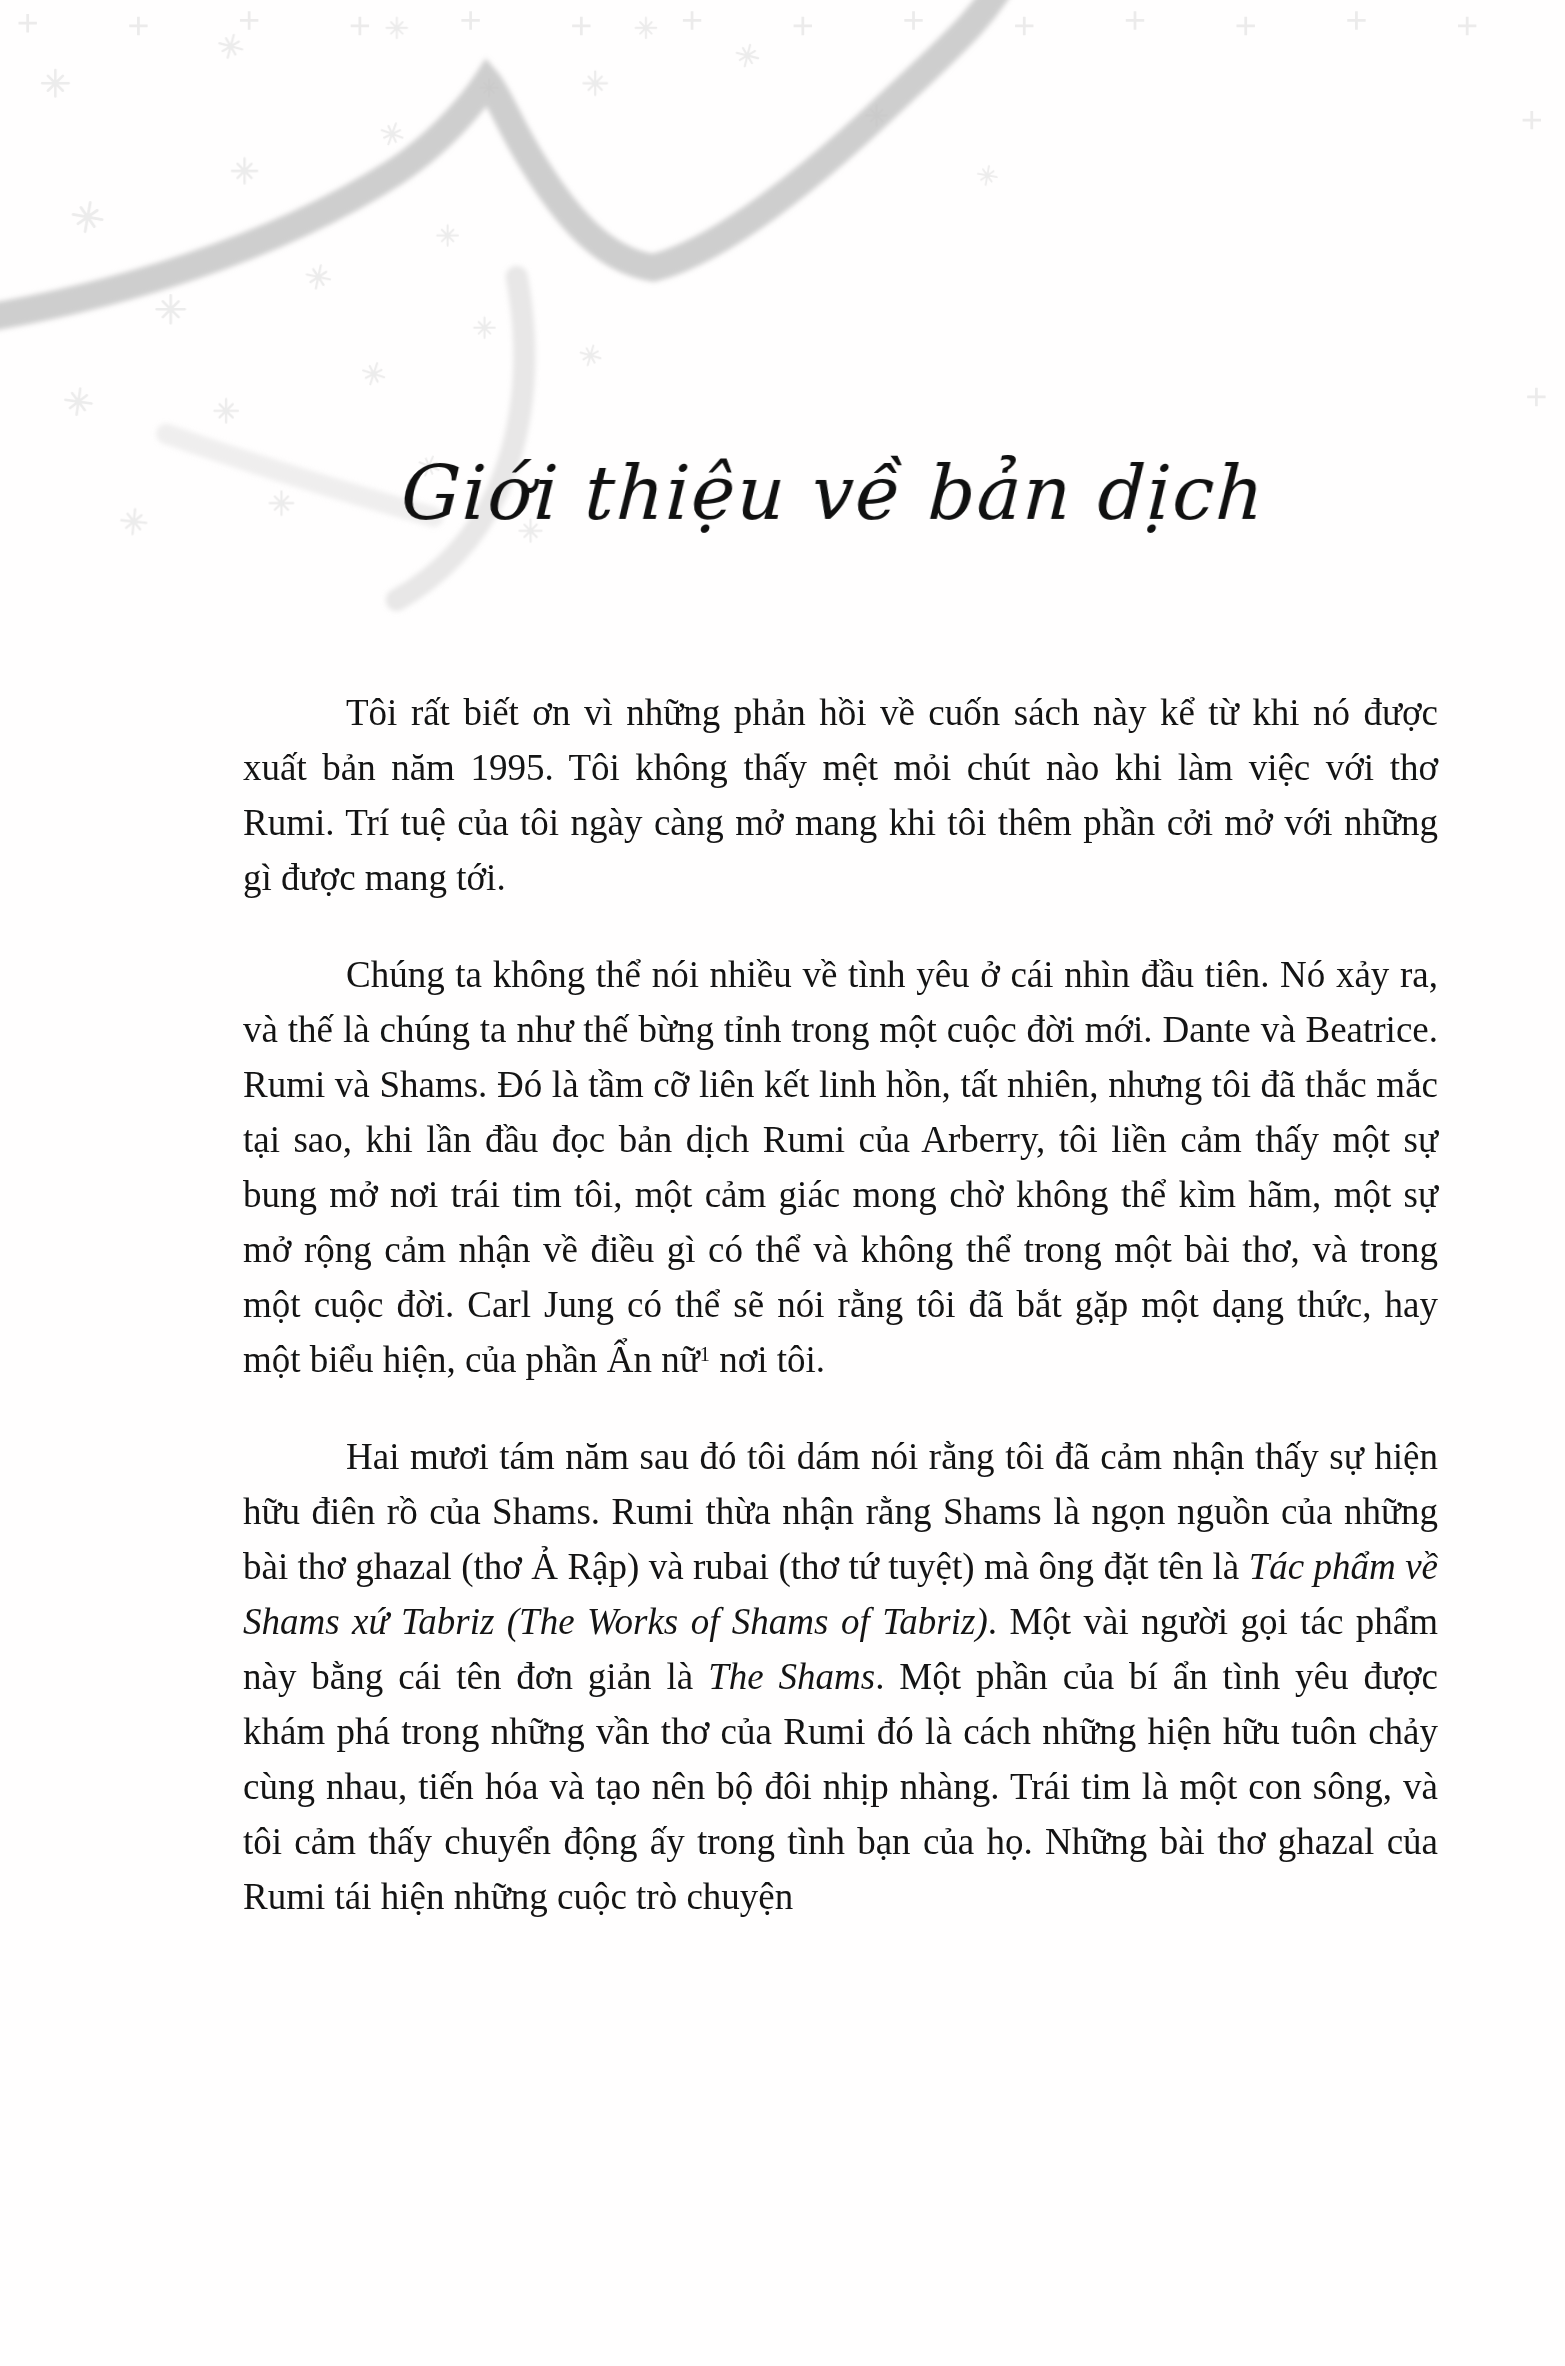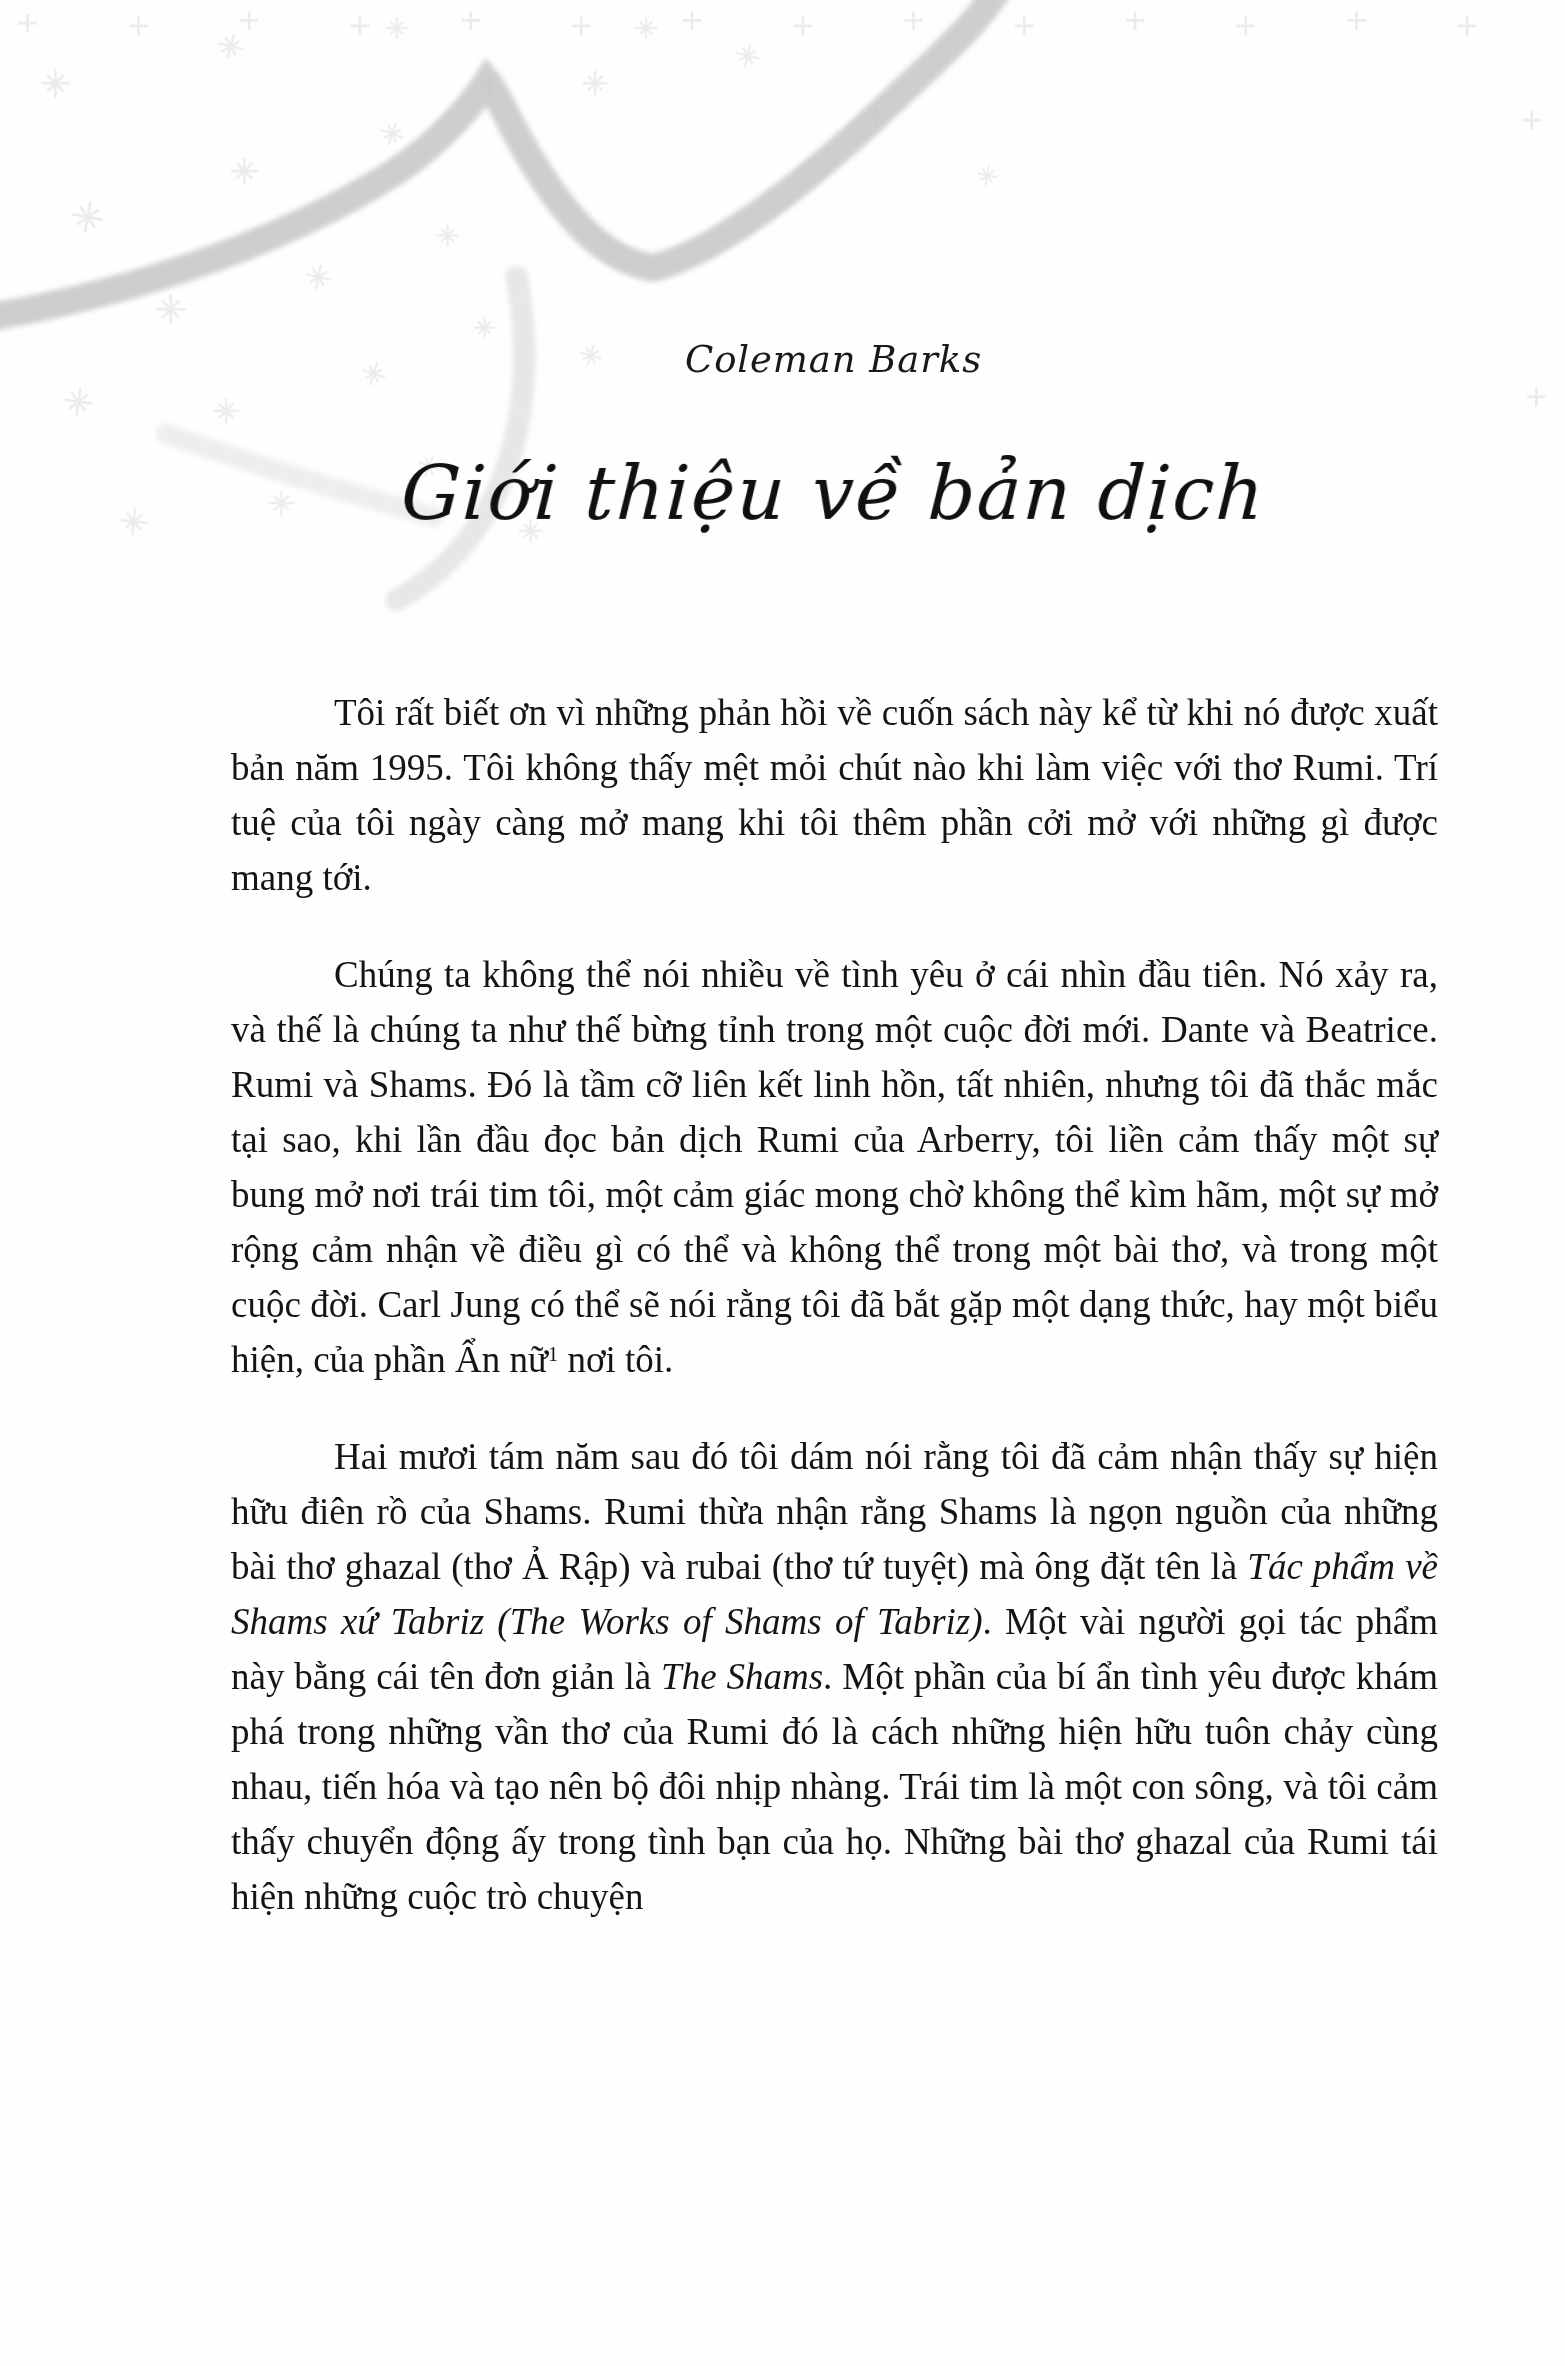--- a/index.html
+++ b/index.html
@@ -31,21 +31,21 @@
     color:#101010;
     transform:skewX(-3deg);
   }
   .body-text {
     position:absolute; left:231px; top:685px; width:1207px;
     font-size:37px;
     line-height:55px;
     text-align:justify;
     color:#141414;
   }
-  .body-text p { margin:0 0 42px 0; text-indent:103px; }
+  .body-text p { margin:0 0 42px 12px; text-indent:103px; }
   .body-text p:last-child { margin-bottom:0; }
   .body-text i { font-style:italic; }
   sup {
     font-size:55%;
     vertical-align:baseline;
     position:relative; top:-0.55em;
     line-height:0;
   }
   .footnote {
     position:absolute; left:231px; top:2088px; width:1191px;
@@ -129,21 +129,20 @@
                C 782 272, 884 188, 962 114
                C 1028 52, 1072 15, 1098 -40" fill="none" stroke="#c2c2c2" stroke-width="30" stroke-linecap="round" opacity="0.8"></path>
 
       <path d="M 560 300 C 575 380, 570 460, 540 530
                C 515 585, 475 625, 430 650" fill="none" stroke="#cccccc" stroke-width="24" stroke-linecap="round" opacity="0.45"></path>
 
       <path d="M 180 470 C 280 505, 380 535, 470 560" fill="none" stroke="#d2d2d2" stroke-width="22" stroke-linecap="round" opacity="0.35"></path>
     </g>
   </svg>
 
-  <div class="signature">Coleman Barks</div>
 
   <div class="title">Giới thiệu về bản dịch</div>
 
   <div class="body-text">
     <p><span>Tôi rất biết ơn vì những phản hồi về cuốn sách này kể từ khi nó được xuất bản năm 1995. Tôi không thấy mệt mỏi chút nào khi làm việc với thơ Rumi. Trí tuệ của tôi ngày càng mở mang khi tôi thêm phần cởi mở với những gì được mang tới.</span></p>
     <p><span>Chúng ta không thể nói nhiều về tình yêu ở cái nhìn đầu tiên. Nó xảy ra, và thế là chúng ta như thế bừng tỉnh trong một cuộc đời mới. Dante và Beatrice. Rumi và Shams. Đó là tầm cỡ liên kết linh hồn, tất nhiên, nhưng tôi đã thắc mắc tại sao, khi lần đầu đọc bản dịch Rumi của Arberry, tôi liền cảm thấy một sự bung mở nơi trái tim tôi, một cảm giác mong chờ không thể kìm hãm, một sự mở rộng cảm nhận về điều gì có thể và không thể trong một bài thơ, và trong một cuộc đời. Carl Jung có thể sẽ nói rằng tôi đã bắt gặp một dạng thức, hay một biểu hiện, của phần Ẩn nữ</span><sup>1</sup><span> nơi tôi.</span></p>
     <p><span>Hai mươi tám năm sau đó tôi dám nói rằng tôi đã cảm nhận thấy sự hiện hữu điên rồ của Shams. Rumi thừa nhận rằng Shams là ngọn nguồn của những bài thơ ghazal (thơ Ả Rập) và rubai (thơ tứ tuyệt) mà ông đặt tên là </span><i>Tác phẩm về Shams xứ Tabriz (The Works of Shams of Tabriz)</i><span>. Một vài người gọi tác phẩm này bằng cái tên đơn giản là </span><i>The Shams</i><span>. Một phần của bí ẩn tình yêu được khám phá trong những vần thơ của Rumi đó là cách những hiện hữu tuôn chảy cùng nhau, tiến hóa và tạo nên bộ đôi nhịp nhàng. Trái tim là một con sông, và tôi cảm thấy chuyển động ấy trong tình bạn của họ. Những bài thơ ghazal của Rumi tái hiện những cuộc trò chuyện</span></p>
   </div>
 
 

